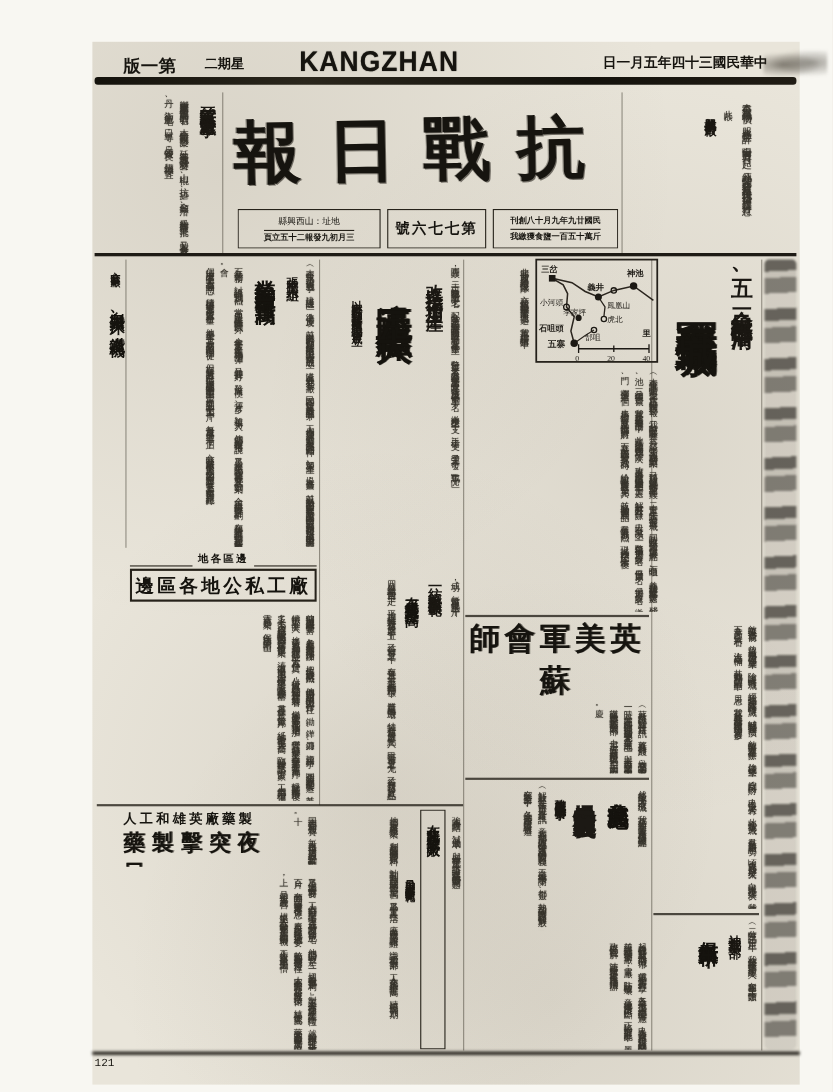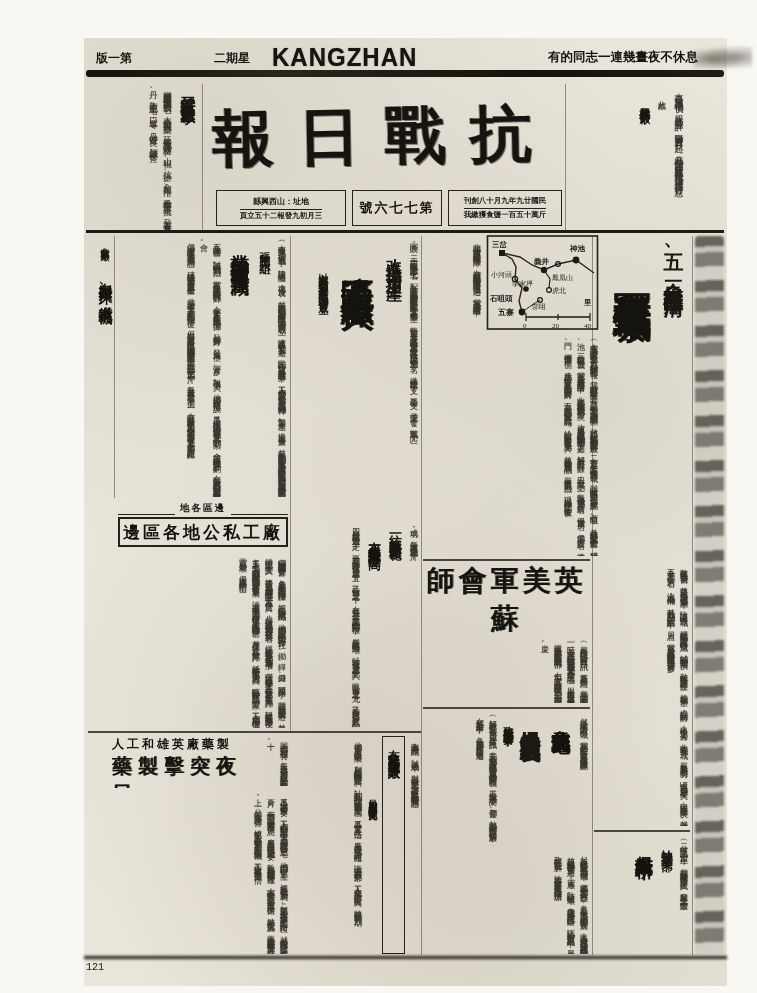--- a/index.html
+++ b/index.html
@@ -27,40 +27,40 @@
   .latin{font-family:"Liberation Sans","DejaVu Sans",sans-serif;}
   .artifacts{background:repeating-linear-gradient(177deg, rgba(28,25,20,.78) 0 11px, rgba(28,25,20,.18) 11px 17px, rgba(28,25,20,.62) 17px 31px, rgba(28,25,20,.1) 31px 45px);filter:blur(1.1px);opacity:.8;border-radius:4px;}
   .smudge{filter:blur(1.4px);}
   svg text{font-family:"Liberation Serif","DejaVu Serif",serif;fill:#1c1914;}
 </style>
 </head>
 <body>
 
 <div id="paper"></div>
 
-<div class="abs ink" style="left:96px;top:50px;width:64px;height:17px;font-size:12px;font-weight:700;">版一第</div>
-<div class="abs ink" style="left:186px;top:50px;width:58px;height:17px;font-size:12px;font-weight:700;margin-left:28px;">二期星</div>
+<div class="abs ink" style="left:112px;top:50px;width:64px;height:17px;font-size:16px;font-weight:700;">版一第</div>
+<div class="abs ink" style="left:186px;top:50px;width:58px;height:17px;font-size:12px;font-weight:700;">二期星</div>
 <div class="abs ink latin" style="left:272px;top:43px;width:232px;height:30px;font-size:24px;font-weight:700;letter-spacing:1px;transform:scaleY(1.08);text-shadow:0 0 1px rgba(20,18,12,.7);">KANGZHAN RHBAO</div>
-<div class="abs ink" style="left:548px;top:49px;width:178px;height:17px;font-size:12.5px;font-weight:700;">有的同志一連幾晝夜不休息</div>
+<div class="abs ink" style="left:548px;top:49px;width:178px;height:17px;font-size:12.5px;font-weight:700;">日一月五年四十三國民華中</div>
 <div class="abs smudge" style="left:694px;top:46px;width:58px;height:26px;background:radial-gradient(ellipse at 30% 50%, rgba(60,55,46,.55), transparent 62%),radial-gradient(ellipse at 76% 42%, rgba(60,55,46,.45), transparent 60%);"></div>
 <div class="abs rule" style="left:86px;top:70px;width:638px;height:7px;border-radius:3px;background:linear-gradient(90deg,#14120c,#2a261c 30%,#14120c 70%,#201c14);"></div>
 
 <div class="abs v" style="left:88px;top:84px;width:112px;height:146px;">
   <h3 class="kick" style="margin:0 3px;font-size:15px;letter-spacing:2px;">晉綏軍區藥廠啟事</h3>
   <p class="body-v" style="margin:0;font-size:8.5px;line-height:14px;">響應開展衛生運動的號召，本廠特製痧藥、延安等地單味藥材，山棍、抗瘧、金顙疳、香粉等中藥一批，又製有大量仁丹、衛生肥皂、口罩等，品質優良，價錢便宜。</p>
 </div>
 <div class="vline" style="left:202px;top:84px;height:146px;"></div>
 
 <div class="abs" style="left:206px;top:86px;width:356px;height:100px;display:flex;align-items:center;justify-content:center;">
   <span class="ink" style="font-size:62px;font-weight:700;letter-spacing:24px;text-shadow:1px 1px 0 rgba(18,15,10,.55), -1px 0 0 rgba(18,15,10,.35);transform:rotate(-1deg);">報日戰抗</span>
 </div>
 
 <div class="abs" style="left:216px;top:190px;width:346px;height:36px;display:flex;gap:6px;">
   <div class="boxed" style="width:128px;display:flex;flex-direction:column;justify-content:center;align-items:center;gap:2px;">
-    <span class="ink" style="font-size:8px;font-weight:700;">縣興西山：址地</span>
+    <span class="ink" style="font-size:8px;font-weight:400;">縣興西山：址地</span>
     <span class="ink" style="font-size:7.5px;font-weight:700;border-top:1px solid #26221a;padding-top:1px;">頁立五十二報發九初月三</span>
   </div>
   <div class="boxed" style="width:88px;display:flex;align-items:center;justify-content:center;">
     <span class="ink" style="font-size:13px;font-weight:700;letter-spacing:2px;">號六七七第</span>
   </div>
   <div class="boxed" style="flex:1;display:flex;flex-direction:column;justify-content:center;align-items:center;gap:2px;">
     <span class="ink" style="font-size:7.5px;font-weight:700;">刊創八十月九年九廿國民</span>
     <span class="ink" style="font-size:7.5px;font-weight:700;border-top:1px solid #26221a;padding-top:1px;">我繳獲食鹽一百五十萬斤</span>
   </div>
 </div>

